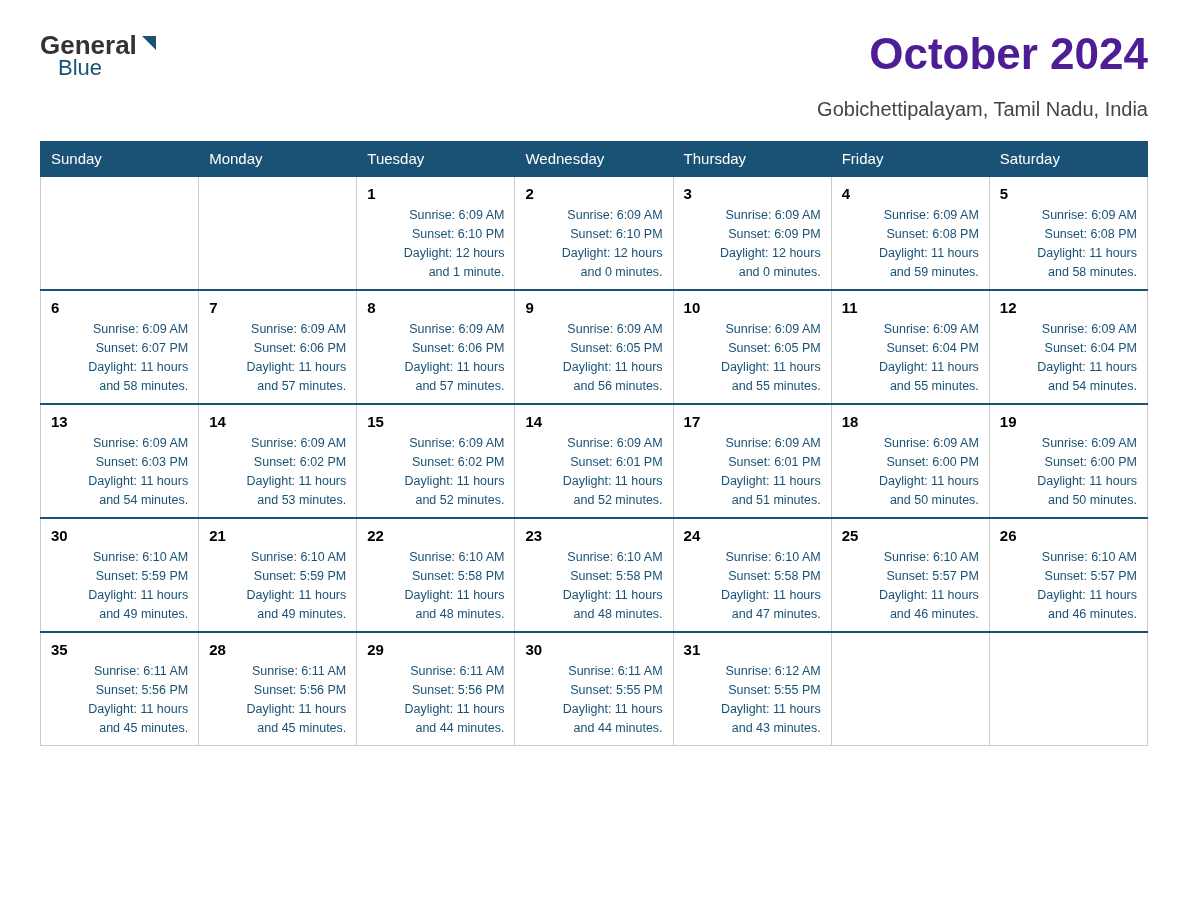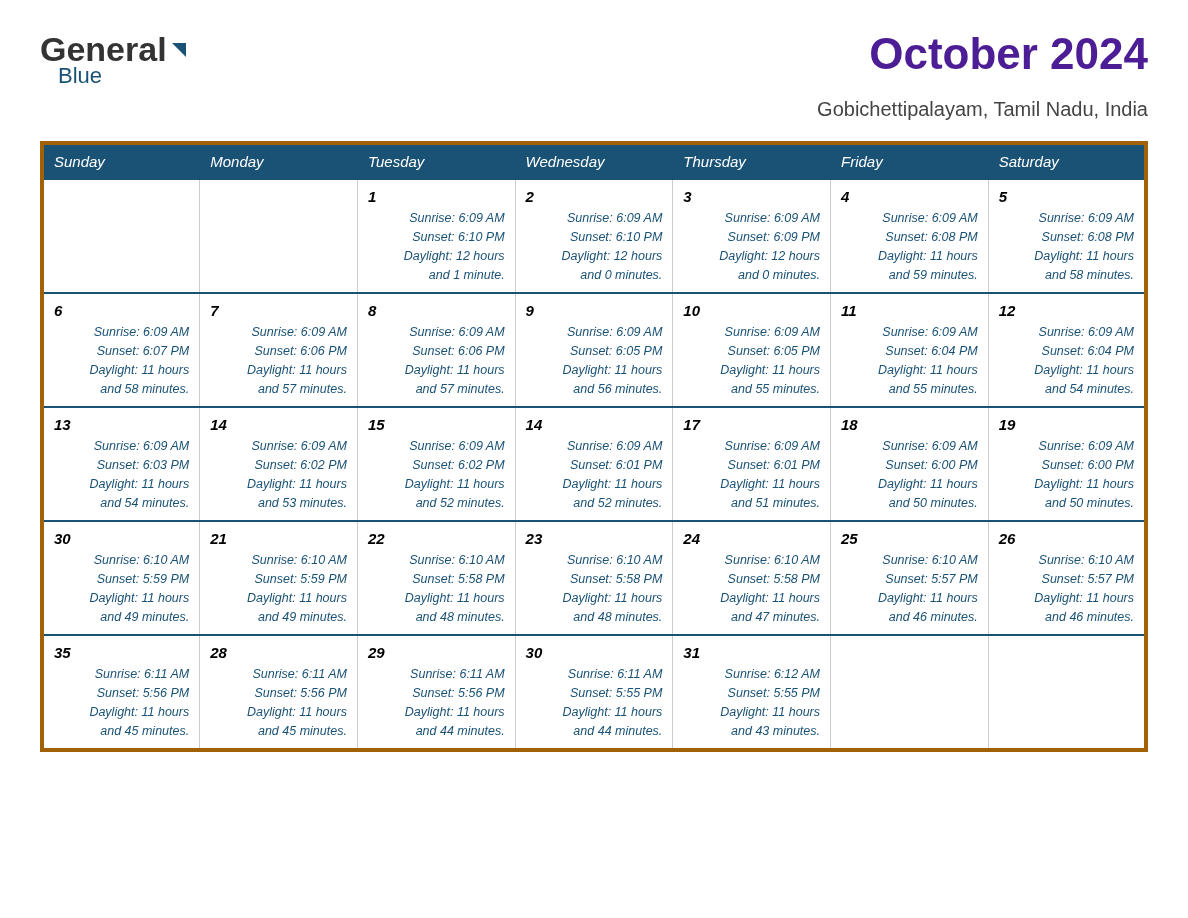--- a/index.html
+++ b/index.html
@@ -17,21 +17,21 @@
       margin-bottom: 20px;
     }
     .logo {
       display: flex;
       flex-direction: column;
       align-items: flex-start;
     }
     .logo-text {
       display: flex;
       align-items: center;
-      font-size: 34px;
+      font-size: 26px;
       font-weight: bold;
       color: #333;
     }
     .logo-general { color: #333; }
     .logo-sub {
       color: #1a5276;
       font-size: 22px;
       font-weight: normal;
       margin-left: 18px;
     }
@@ -45,22 +45,21 @@
       line-height: 1.1;
     }
     .location {
       font-size: 20px;
       color: #444;
       margin-top: 20px;
     }
     .calendar {
       width: 100%;
       border-collapse: collapse;
-      border: 4px solid #a16207;
-      font-style: italic;
+      border: 1px solid #a16207;
     }
     .calendar th {
       background-color: #1a5276;
       color: #fff;
       text-align: left;
       padding: 8px 10px;
       font-size: 15px;
       font-weight: normal;
       border: 1px solid #1a5276;
     }

